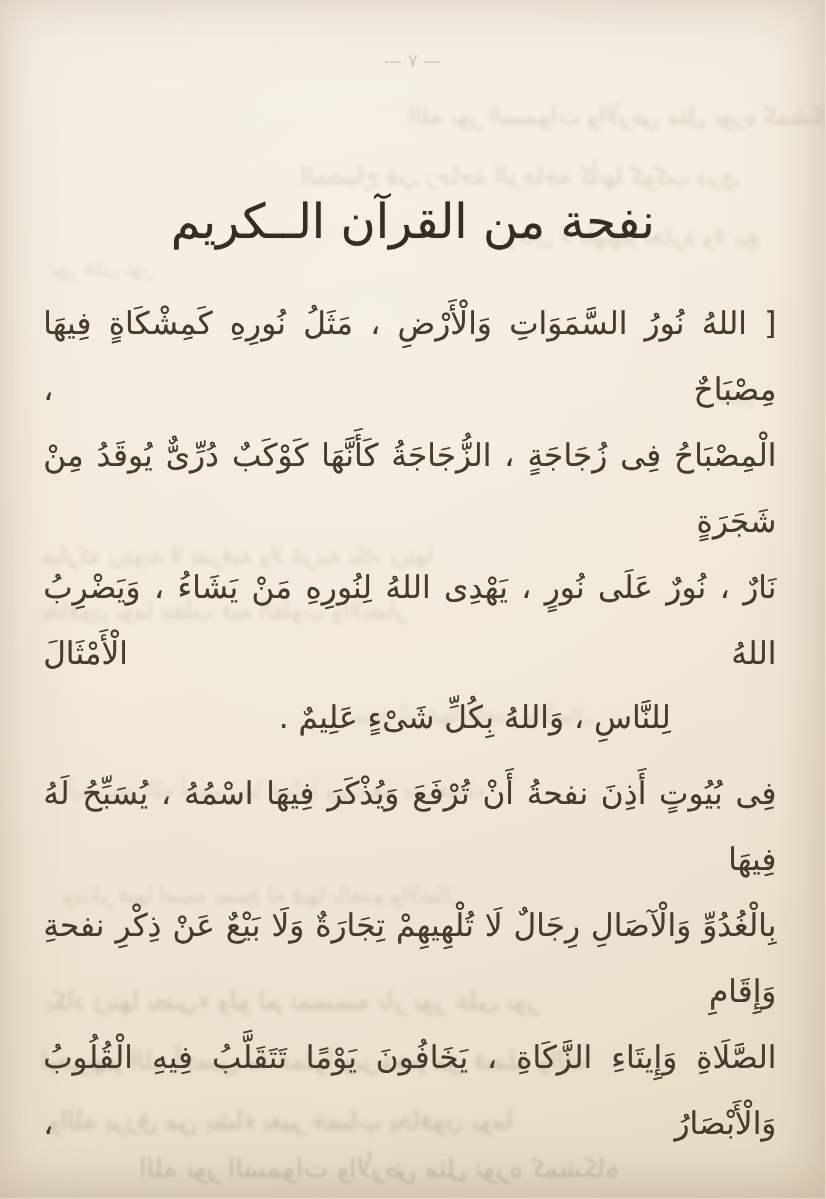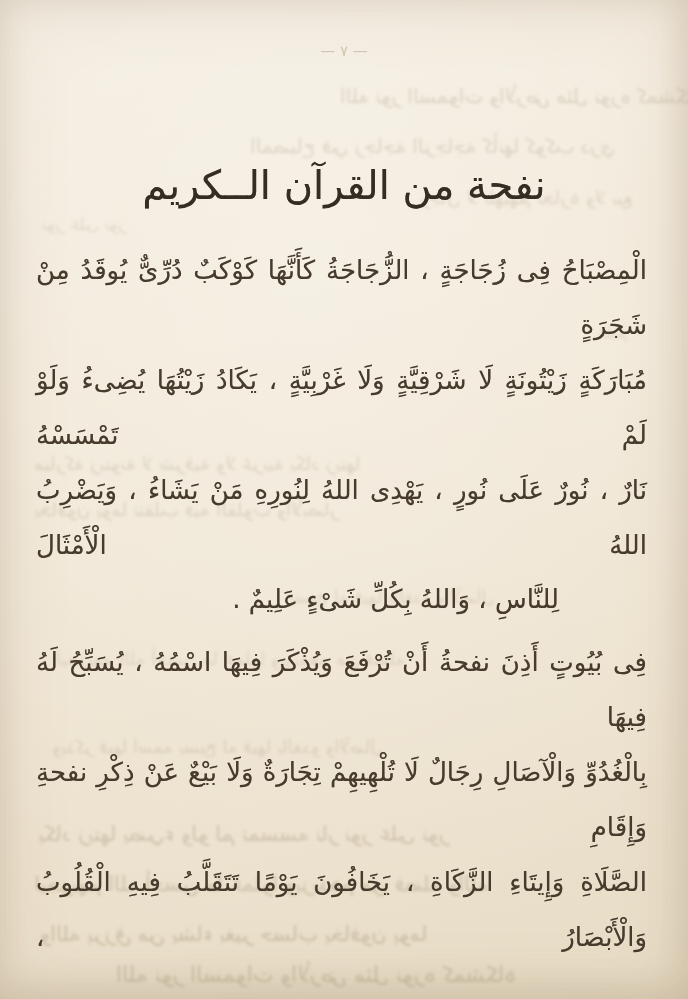--- a/index.html
+++ b/index.html
@@ -117,22 +117,22 @@
   <div class="ghost g12">ليجزيهم الله أحسن ما عملوا ويزيدهم من فضله والله</div>
   <div class="ghost g13">والله يرزق من يشاء بغير حساب يخافون يوما</div>
   <div class="ghost g14">الله نور السموات والأرض مثل نوره كمشكاة</div>
 
   <div class="page-number">— ٧ —</div>
 
   <h1 class="title">نفحة من القرآن الــكريم</h1>
 
   <div class="verse">
     <div class="para">
+      <div class="v-line">[ اللهُ نُورُ السَّمَوَاتِ وَالْأَرْضِ ، مَثَلُ نُورِهِ كَمِشْكَاةٍ فِيهَا مِصْبَاحٌ ،</div>
       <div class="v-line">الْمِصْبَاحُ فِى زُجَاجَةٍ ، الزُّجَاجَةُ كَأَنَّهَا كَوْكَبٌ دُرِّىٌّ يُوقَدُ مِنْ شَجَرَةٍ</div>
-      <div class="v-line">مُبَارَكَةٍ زَيْتُونَةٍ لَا شَرْقِيَّةٍ وَلَا غَرْبِيَّةٍ ، يَكَادُ زَيْتُهَا يُضِىءُ وَلَوْ لَمْ تَمْسَسْهُ</div>
       <div class="v-line">نَارٌ ، نُورٌ عَلَى نُورٍ ، يَهْدِى اللهُ لِنُورِهِ مَنْ يَشَاءُ ، وَيَضْرِبُ اللهُ الْأَمْثَالَ</div>
       <div class="v-line p1-last">لِلنَّاسِ ، وَاللهُ بِكُلِّ شَىْءٍ عَلِيمٌ .</div>
     </div>
     <div class="para para2">
       <div class="v-line">فِى بُيُوتٍ أَذِنَ نفحةُ أَنْ تُرْفَعَ وَيُذْكَرَ فِيهَا اسْمُهُ ، يُسَبِّحُ لَهُ فِيهَا</div>
       <div class="v-line">بِالْغُدُوِّ وَالْآصَالِ رِجَالٌ لَا تُلْهِيهِمْ تِجَارَةٌ وَلَا بَيْعٌ عَنْ ذِكْرِ نفحةِ وَإِقَامِ</div>
       <div class="v-line">الصَّلَاةِ وَإِيتَاءِ الزَّكَاةِ ، يَخَافُونَ يَوْمًا تَتَقَلَّبُ فِيهِ الْقُلُوبُ وَالْأَبْصَارُ ،</div>
 
     </div>
   </div>

